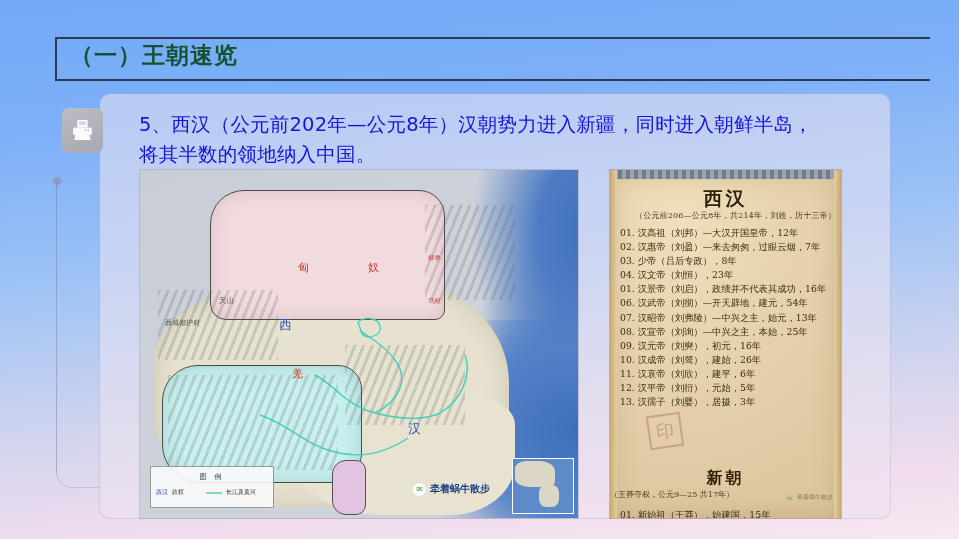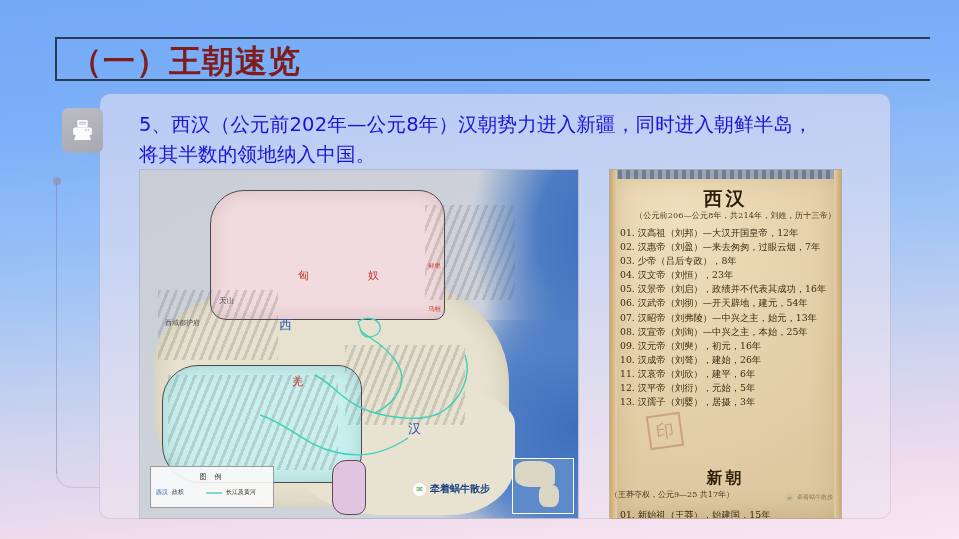--- a/index.html
+++ b/index.html
@@ -41,21 +41,21 @@
     border-left:2px solid #2b3a52;
     border-top:2px solid #2b3a52;
     border-bottom:2px solid #2b3a52;
   }
   .title-box:after{
     content:""; position:absolute; right:0; top:-2px; height:2px; width:0;
   }
   .title-text {
     position:absolute; left:70px; top:40px;
     font-family:"DejaVu Sans","Liberation Sans",sans-serif;
-    font-weight:bold; font-size:32px; color:#7f1d1d; letter-spacing:1px;
+    font-weight:bold; font-size:23px; color:#14532d; letter-spacing:1px;
     white-space:nowrap;
   }
 
   
   .bullet-icon {
     position:absolute; left:62px; top:108px; width:41px; height:45px;
     background:linear-gradient(160deg,#bcbcc4,#a8a8b2);
     border-radius:7px;
     display:flex; align-items:center; justify-content:center;
   }
@@ -124,21 +124,21 @@
   
   .m-mtn {
     position:absolute; background:
       repeating-linear-gradient(112deg, rgba(100,100,100,.30) 0 3px, rgba(255,255,255,0) 3px 8px);
     opacity:.75;
   }
   
   .m-river { position:absolute; stroke:#3fd0bb; fill:none; stroke-width:1.4; }
   
   .m-lbl { position:absolute; font-family:"DejaVu Sans",sans-serif; white-space:nowrap; }
-  .m-lbl.red { color:#c83a2c;margin-top:8px; }
+  .m-lbl.red { color:#c83a2c; }
   .m-lbl.blue { color:#2f58b0; }
   .m-lbl.dark { color:#4a4a4a; }
   
   .m-legend {
     position:absolute; left:10px; bottom:10px; width:124px; height:42px;
     background:rgba(250,250,250,.9); border:1px solid #9a9a9a;
     font-family:"DejaVu Sans",sans-serif;
   }
   .m-legend .lg-title{ text-align:center; font-size:7px; color:#333; margin-top:5px; letter-spacing:3px;}
   .m-legend .lg-row{ display:flex; align-items:center; gap:4px; margin:6px 0 0 5px; font-size:6px; color:#333;}
@@ -313,21 +313,21 @@
   <div class="sc-title">西汉</div>
   <div class="sc-sub">（公元前206—公元8年，共214年，刘姓，历十三帝）</div>
 
   <div class="sc-stamp">印</div>
 
   <div class="sc-list">
     <div class="sc-item">01. 汉高祖（刘邦）—大汉开国皇帝，12年</div>
     <div class="sc-item">02. 汉惠帝（刘盈）—来去匆匆，过眼云烟，7年</div>
     <div class="sc-item">03. 少帝（吕后专政），8年</div>
     <div class="sc-item">04. 汉文帝（刘恒），23年</div>
-    <div class="sc-item">05. 汉景帝（刘启），政绩并不代表其成功，16年</div>
+    <div class="sc-item">01. 汉景帝（刘启），政绩并不代表其成功，16年</div>
     <div class="sc-item">06. 汉武帝（刘彻）—开天辟地，建元，54年</div>
     <div class="sc-item">07. 汉昭帝（刘弗陵）—中兴之主，始元，13年</div>
     <div class="sc-item">08. 汉宣帝（刘询）—中兴之主，本始，25年</div>
     <div class="sc-item">09. 汉元帝（刘奭），初元，16年</div>
     <div class="sc-item">10. 汉成帝（刘骜），建始，26年</div>
     <div class="sc-item">11. 汉哀帝（刘欣），建平，6年</div>
     <div class="sc-item">12. 汉平帝（刘衍），元始，5年</div>
     <div class="sc-item">13. 汉孺子（刘婴），居摄，3年</div>
   </div>
 

